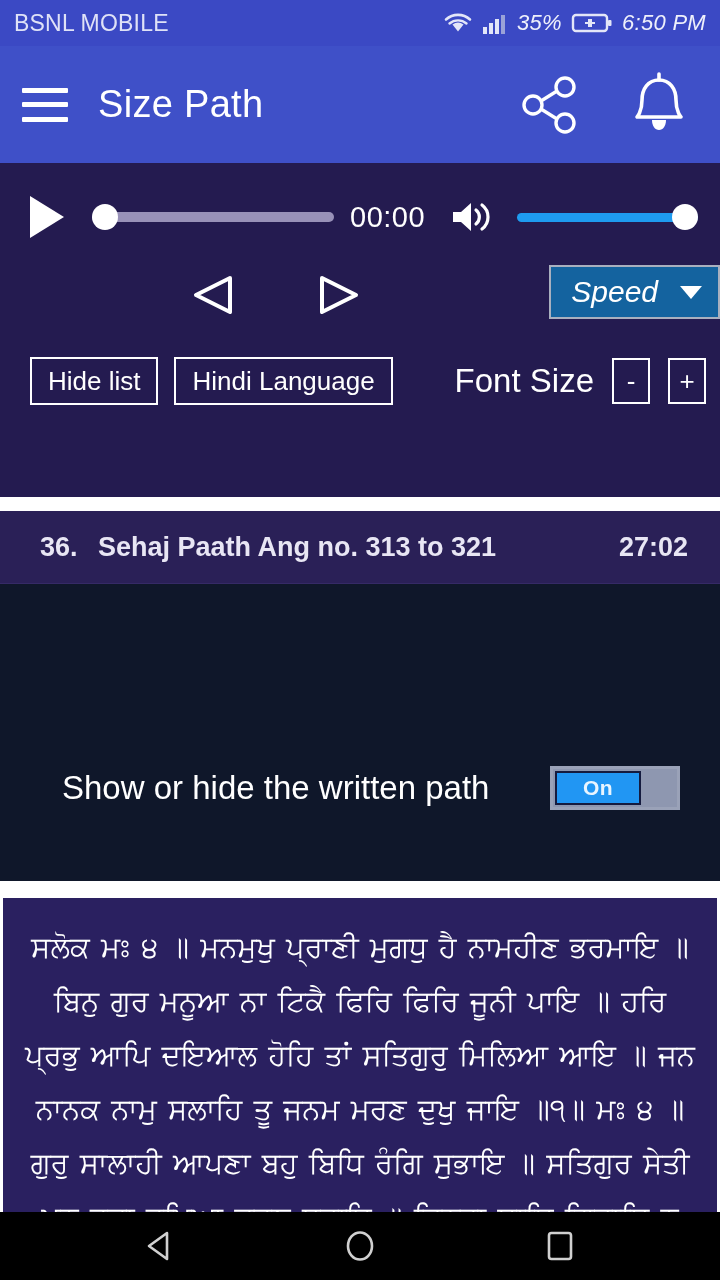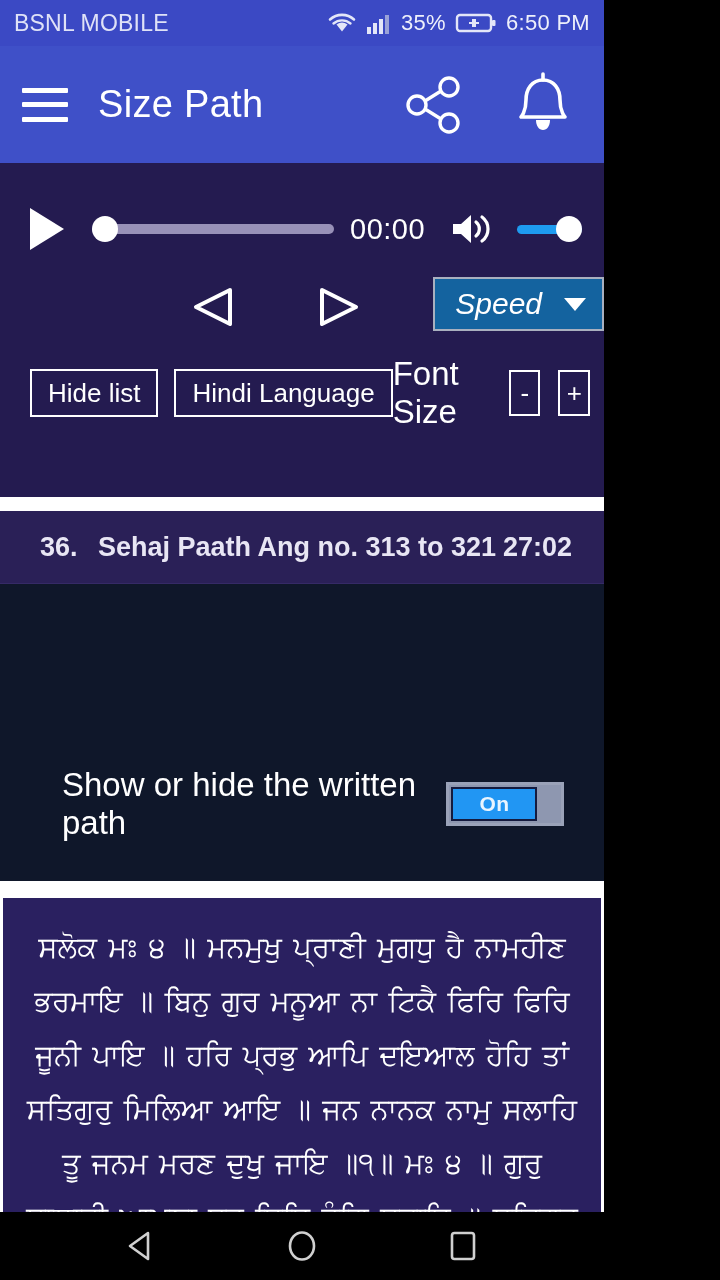--- a/index.html
+++ b/index.html
@@ -5,21 +5,21 @@
   html, body {
     margin: 0;
     padding: 0;
     background: #000;
   }
   body {
     font-family: "Liberation Sans", sans-serif;
   }
   #screen {
     position: relative;
-    width: 604px;
+    width: 720px;
     height: 1280px;
     overflow: hidden;
     background: #241b50;
   }
 
   
   .status-bar {
     height: 46px;
     background: #3b49c4;
     display: flex;
@@ -31,20 +31,21 @@
   .status-carrier {
     font-size: 23px;
     letter-spacing: .2px;
     color: #dfe2f7;
   }
   .status-right {
     margin-left: auto;
     display: flex;
     align-items: center;
     gap: 9px;
+    font-style: italic;
   }
   .status-right svg { display: block; }
   .status-pct {
     font-size: 22px;
     color: #eef0fb;
     letter-spacing: .3px;
   }
   .status-time {
     font-size: 22px;
     color: #eef0fb;
@@ -86,21 +87,21 @@
     display: flex;
     align-items: center;
     gap: 46px;
     padding-right: 8px;
   }
   .appbar-actions svg { display: block; }
 
   
   .control-panel {
     background: #241b50;
-    padding-top: 30px;
+    padding-top: 18px;
     height: 334px;
     box-sizing: border-box;
   }
   .player-row {
     display: flex;
     align-items: center;
     padding: 0 22px 0 30px;
     height: 72px;
   }
   .play-btn {

